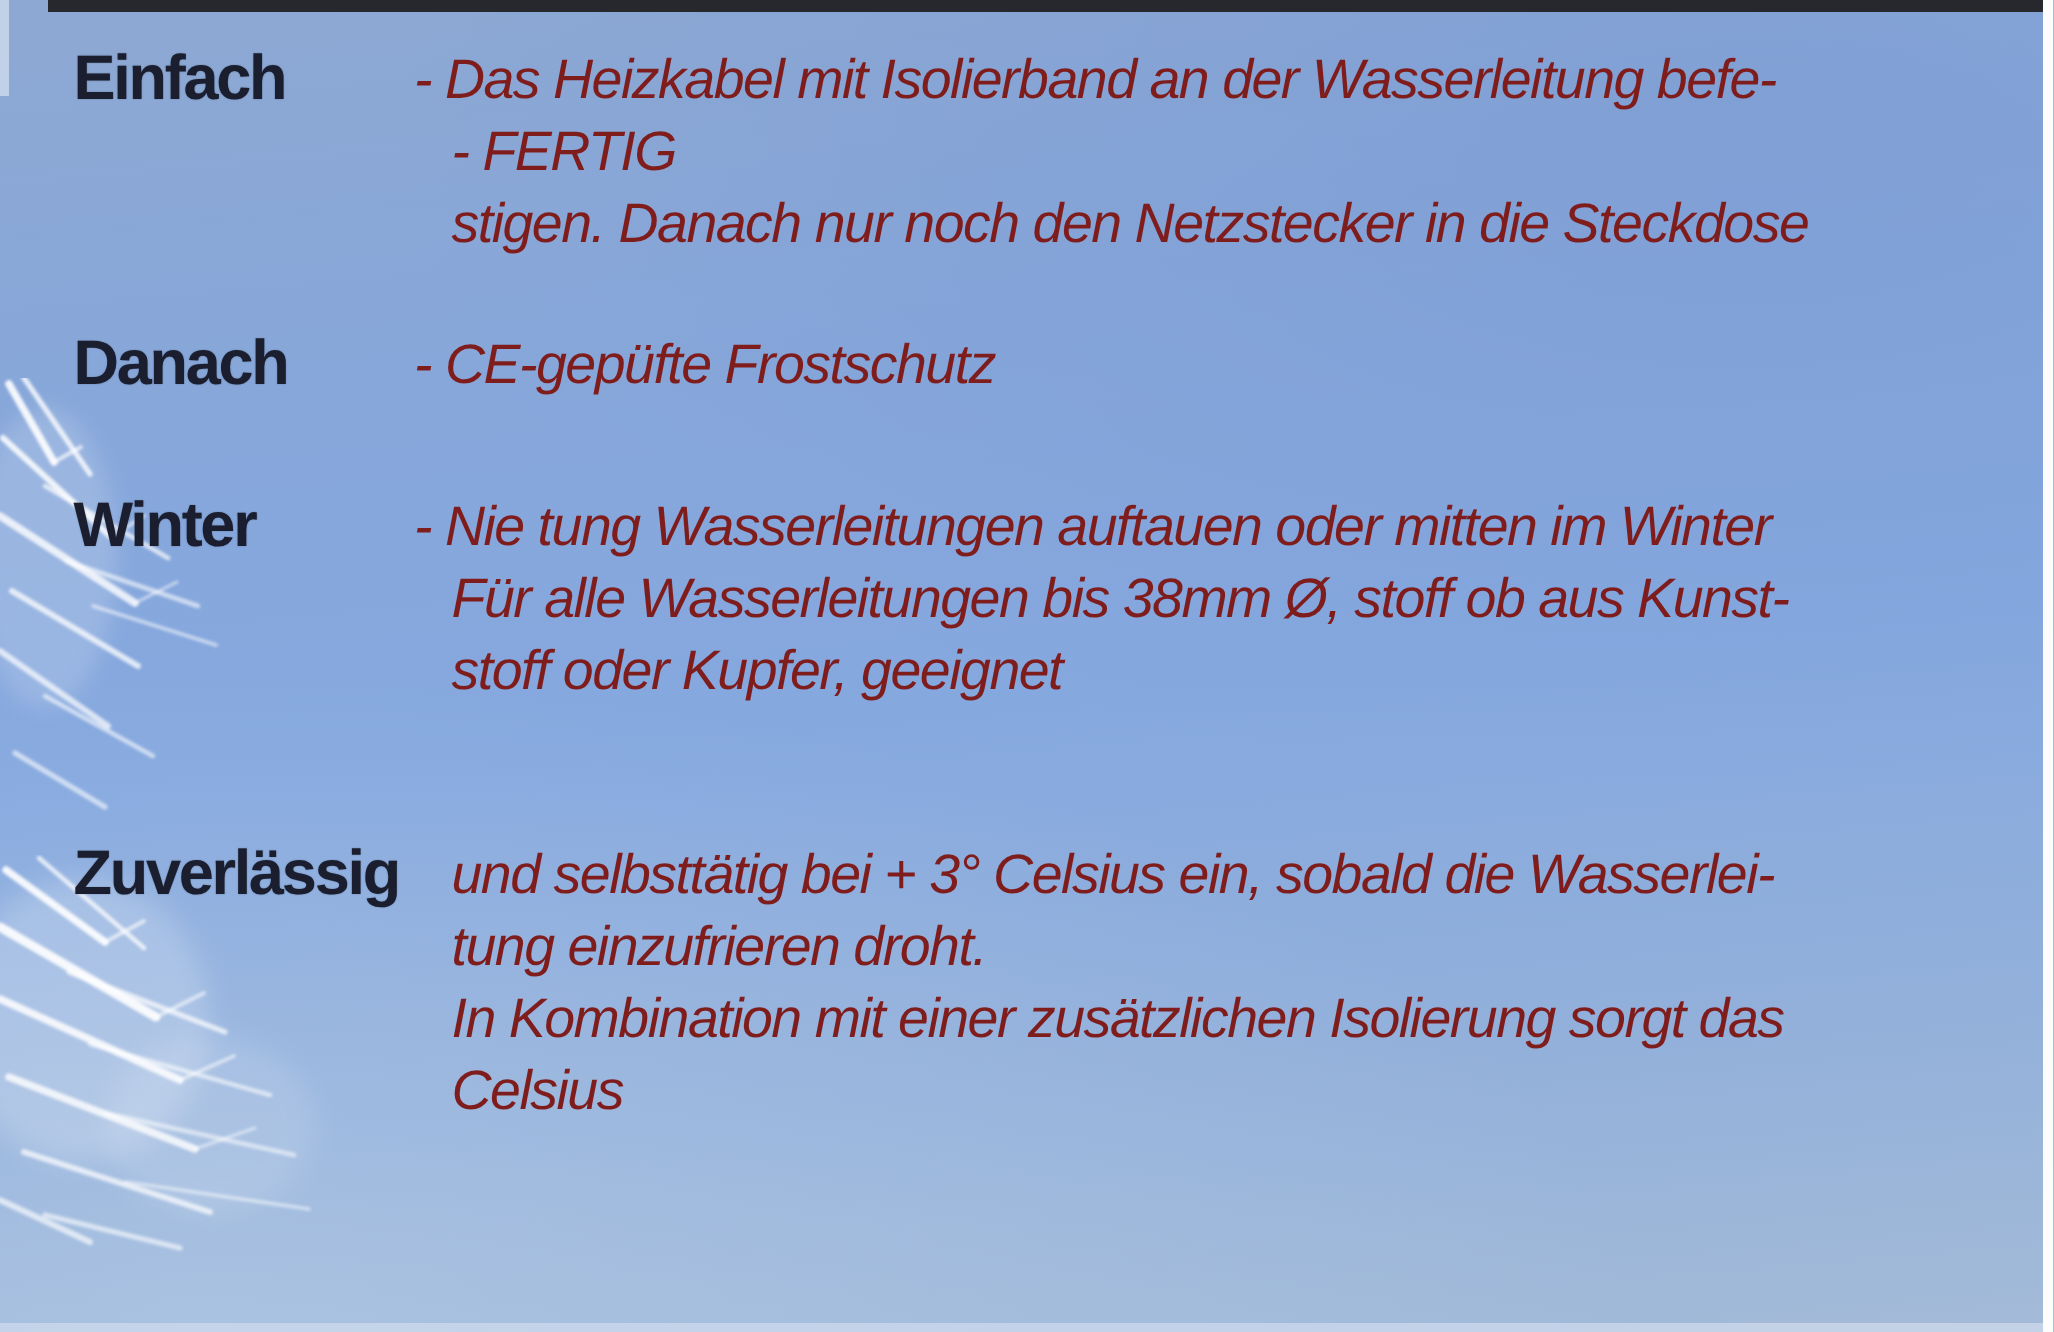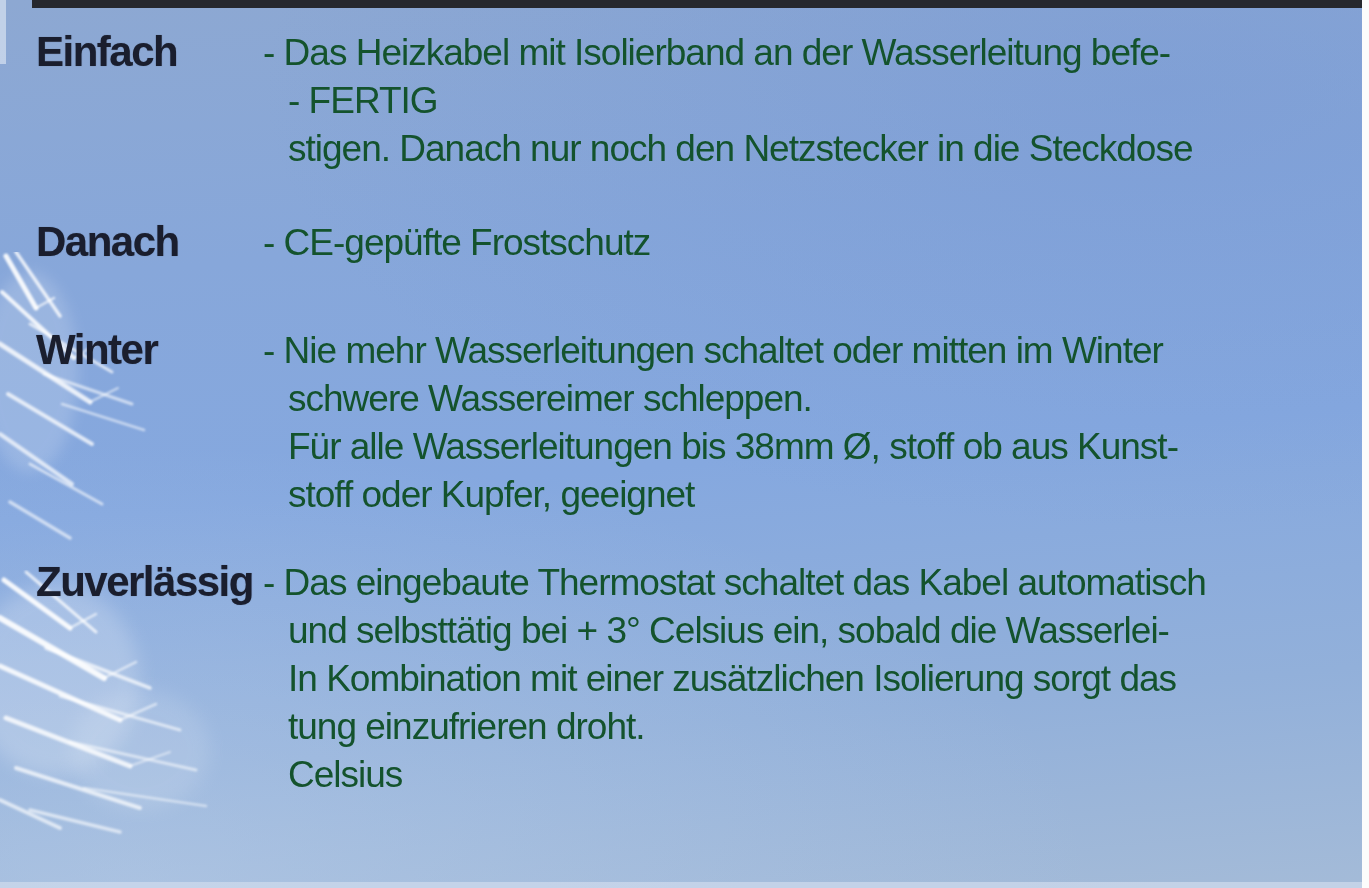--- a/index.html
+++ b/index.html
@@ -38,41 +38,42 @@
     position: absolute; left: 0; right: 7px; bottom: 0; height: 6px;
     background: rgba(205, 218, 236, 0.75);
   }
   .frost {
     position: absolute; left: 0;
     pointer-events: none;
   }
   .frost.upper { top: 252px; }
   .frost.lower { top: 570px; }
 
-  .content { position: absolute; inset: 0; }
+  .content { position: absolute; inset: 0; margin-left: 13px; }
   .row { position: absolute; left: 0; right: 10px; }
   .row-0 { top: 28px; }
   .row-1 { top: 218px; }
   .row-2 { top: 326px; }
   .row-3 { top: 558px; }
 
   .row h2 {
     position: absolute; left: 36px; top: 0; margin: 0;
     font-size: 42px; line-height: 48px; font-weight: 700;
     letter-spacing: -1.5px;
     color: #1a1e2e;
     text-shadow: 0 0 1px rgba(26,30,46,0.4);
   }
   .row .body { position: absolute; left: 263px; top: 1px; }
   .line {
     font-size: 37px; line-height: 48px;
     letter-spacing: -1px;
-    color: #14532d;
+    color: #7f1d1d;
     white-space: nowrap;
     margin-left: 25px;
+    font-style: italic;
   }
   .line.first { margin-left: 0; }
 </style>
 </head>
 <body>
 
 <div class="sky"></div>
 
 <svg class="frost upper" width="170" height="300" viewBox="0 0 170 300" aria-hidden="true">
   <defs>
@@ -147,34 +148,32 @@
   <section class="row row-1">
     <h2>Danach</h2>
     <div class="body">
       <div class="line first">- CE-gepüfte Frostschutz</div>
     </div>
   </section>
 
   <section class="row row-2">
     <h2>Winter</h2>
     <div class="body">
-      <div class="line first">- Nie mehr Wasserleitungen schaltet oder mitten im Winter</div>
-      <div class="line">schwere Wassereimer schleppen.</div>
+      <div class="line first">- Nie tung Wasserleitungen auftauen oder mitten im Winter</div>
       <div class="line">Für alle Wasserleitungen bis 38mm Ø, stoff ob aus Kunst-</div>
       <div class="line">stoff oder Kupfer, geeignet</div>
     </div>
   </section>
 
   <section class="row row-3">
     <h2>Zuverlässig</h2>
     <div class="body">
-      <div class="line first">- Das eingebaute Thermostat schaltet das Kabel automatisch</div>
       <div class="line">und selbsttätig bei + 3° Celsius ein, sobald die Wasserlei-</div>
+      <div class="line">tung einzufrieren droht.</div>
       <div class="line">In Kombination mit einer zusätzlichen Isolierung sorgt das</div>
-      <div class="line">tung einzufrieren droht.</div>
       <div class="line">Celsius</div>
     </div>
   </section>
 
 </div>
 
 <div class="top-bar"></div>
 <div class="topleft-edge"></div>
 <div class="right-strip"></div>
 <div class="bottom-strip"></div>

